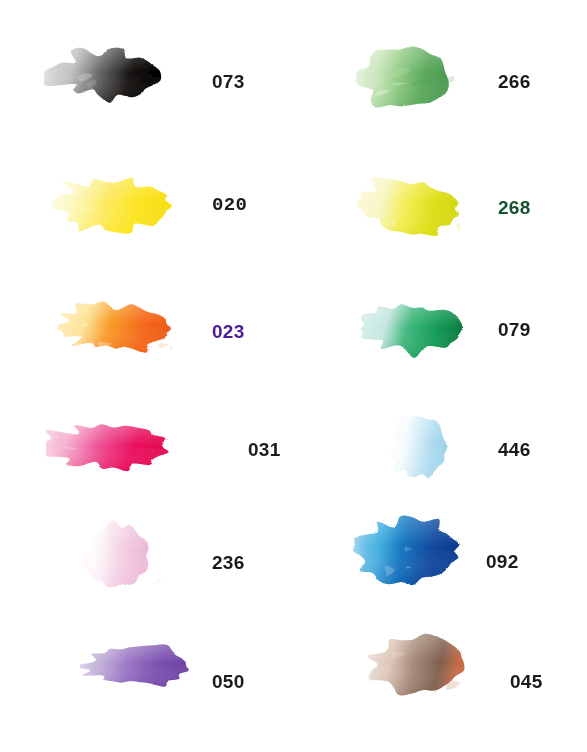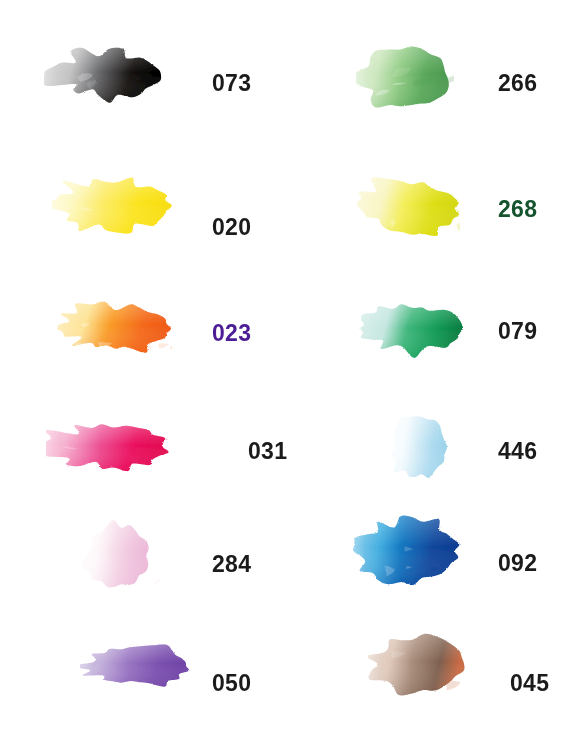--- a/index.html
+++ b/index.html
@@ -15,21 +15,21 @@
     position:absolute;
     inset:0;
     width:587px;height:752px;
   }
   .swatch-cell{position:absolute;}
   .swatch-art{position:absolute;left:0;top:0;}
   .swatch-label{
     position:absolute;
     font-family:"Liberation Sans", sans-serif;
     font-weight:700;
-    font-size:23px;
+    font-size:19px;
     letter-spacing:0.3px;
     color:#1b1b1b;
     white-space:nowrap;
     line-height:1;
   }
 </style>
 </head>
 <body>
 
 <div id="chart">
@@ -113,21 +113,21 @@
           <ellipse cx="77.5" cy="36.9" rx="9.9" ry="12.8" fill="#f8de12" opacity="0.15" clip-path="path('M 99.74 52.00 C 99.92 54.24, 96.73 56.57, 95.59 58.80 C 94.44 61.04, 94.05 63.26, 92.90 65.41 C 91.75 67.56, 90.24 69.61, 88.66 71.72 C 87.08 73.83, 86.68 77.47, 83.43 78.07 C 80.18 78.66, 72.06 73.86, 69.17 75.31 C 66.28 76.76, 68.42 84.85, 66.09 86.78 C 63.77 88.71, 58.70 87.40, 55.22 86.89 C 51.75 86.38, 47.98 85.52, 45.25 83.73 C 42.52 81.94, 42.50 76.00, 38.83 76.14 C 35.16 76.27, 26.15 84.84, 23.24 84.55 C 20.32 84.25, 23.18 76.56, 21.35 74.34 C 19.52 72.13, 13.41 73.13, 12.25 71.26 C 11.09 69.39, 15.19 65.28, 14.40 63.13 C 13.61 60.98, 12.03 60.20, 7.49 58.34 C 2.94 56.49, -12.02 54.24, -12.88 52.00 C -13.74 49.76, -0.91 47.15, 2.31 44.88 C 5.52 42.61, 3.79 39.91, 6.40 38.37 C 9.01 36.83, 17.47 38.67, 17.95 35.65 C 18.43 32.63, 7.30 21.61, 9.29 20.25 C 11.27 18.90, 25.69 27.86, 29.87 27.52 C 34.05 27.18, 31.77 19.16, 34.37 18.23 C 36.98 17.30, 42.15 21.28, 45.50 21.93 C 48.85 22.58, 50.94 23.12, 54.47 22.13 C 58.00 21.15, 64.09 15.05, 66.66 16.01 C 69.22 16.97, 67.39 25.95, 69.84 27.87 C 72.28 29.80, 78.26 26.80, 81.33 27.57 C 84.39 28.34, 85.94 30.78, 88.21 32.51 C 90.48 34.24, 93.88 35.81, 94.94 37.95 C 96.00 40.09, 93.76 43.01, 94.56 45.35 C 95.36 47.69, 99.57 49.76, 99.74 52.00 Z')"></ellipse>
           <ellipse cx="64.7" cy="47.4" rx="18.2" ry="8.2" fill="#f8de12" opacity="0.19" clip-path="path('M 99.74 52.00 C 99.92 54.24, 96.73 56.57, 95.59 58.80 C 94.44 61.04, 94.05 63.26, 92.90 65.41 C 91.75 67.56, 90.24 69.61, 88.66 71.72 C 87.08 73.83, 86.68 77.47, 83.43 78.07 C 80.18 78.66, 72.06 73.86, 69.17 75.31 C 66.28 76.76, 68.42 84.85, 66.09 86.78 C 63.77 88.71, 58.70 87.40, 55.22 86.89 C 51.75 86.38, 47.98 85.52, 45.25 83.73 C 42.52 81.94, 42.50 76.00, 38.83 76.14 C 35.16 76.27, 26.15 84.84, 23.24 84.55 C 20.32 84.25, 23.18 76.56, 21.35 74.34 C 19.52 72.13, 13.41 73.13, 12.25 71.26 C 11.09 69.39, 15.19 65.28, 14.40 63.13 C 13.61 60.98, 12.03 60.20, 7.49 58.34 C 2.94 56.49, -12.02 54.24, -12.88 52.00 C -13.74 49.76, -0.91 47.15, 2.31 44.88 C 5.52 42.61, 3.79 39.91, 6.40 38.37 C 9.01 36.83, 17.47 38.67, 17.95 35.65 C 18.43 32.63, 7.30 21.61, 9.29 20.25 C 11.27 18.90, 25.69 27.86, 29.87 27.52 C 34.05 27.18, 31.77 19.16, 34.37 18.23 C 36.98 17.30, 42.15 21.28, 45.50 21.93 C 48.85 22.58, 50.94 23.12, 54.47 22.13 C 58.00 21.15, 64.09 15.05, 66.66 16.01 C 69.22 16.97, 67.39 25.95, 69.84 27.87 C 72.28 29.80, 78.26 26.80, 81.33 27.57 C 84.39 28.34, 85.94 30.78, 88.21 32.51 C 90.48 34.24, 93.88 35.81, 94.94 37.95 C 96.00 40.09, 93.76 43.01, 94.56 45.35 C 95.36 47.69, 99.57 49.76, 99.74 52.00 Z')"></ellipse>
           <ellipse cx="89.1" cy="50.6" rx="15.5" ry="11.4" fill="#f8de12" opacity="0.08" clip-path="path('M 99.74 52.00 C 99.92 54.24, 96.73 56.57, 95.59 58.80 C 94.44 61.04, 94.05 63.26, 92.90 65.41 C 91.75 67.56, 90.24 69.61, 88.66 71.72 C 87.08 73.83, 86.68 77.47, 83.43 78.07 C 80.18 78.66, 72.06 73.86, 69.17 75.31 C 66.28 76.76, 68.42 84.85, 66.09 86.78 C 63.77 88.71, 58.70 87.40, 55.22 86.89 C 51.75 86.38, 47.98 85.52, 45.25 83.73 C 42.52 81.94, 42.50 76.00, 38.83 76.14 C 35.16 76.27, 26.15 84.84, 23.24 84.55 C 20.32 84.25, 23.18 76.56, 21.35 74.34 C 19.52 72.13, 13.41 73.13, 12.25 71.26 C 11.09 69.39, 15.19 65.28, 14.40 63.13 C 13.61 60.98, 12.03 60.20, 7.49 58.34 C 2.94 56.49, -12.02 54.24, -12.88 52.00 C -13.74 49.76, -0.91 47.15, 2.31 44.88 C 5.52 42.61, 3.79 39.91, 6.40 38.37 C 9.01 36.83, 17.47 38.67, 17.95 35.65 C 18.43 32.63, 7.30 21.61, 9.29 20.25 C 11.27 18.90, 25.69 27.86, 29.87 27.52 C 34.05 27.18, 31.77 19.16, 34.37 18.23 C 36.98 17.30, 42.15 21.28, 45.50 21.93 C 48.85 22.58, 50.94 23.12, 54.47 22.13 C 58.00 21.15, 64.09 15.05, 66.66 16.01 C 69.22 16.97, 67.39 25.95, 69.84 27.87 C 72.28 29.80, 78.26 26.80, 81.33 27.57 C 84.39 28.34, 85.94 30.78, 88.21 32.51 C 90.48 34.24, 93.88 35.81, 94.94 37.95 C 96.00 40.09, 93.76 43.01, 94.56 45.35 C 95.36 47.69, 99.57 49.76, 99.74 52.00 Z')"></ellipse>
           <ellipse cx="73.8" cy="65.3" rx="13.6" ry="7.8" fill="#f8de12" opacity="0.13" clip-path="path('M 99.74 52.00 C 99.92 54.24, 96.73 56.57, 95.59 58.80 C 94.44 61.04, 94.05 63.26, 92.90 65.41 C 91.75 67.56, 90.24 69.61, 88.66 71.72 C 87.08 73.83, 86.68 77.47, 83.43 78.07 C 80.18 78.66, 72.06 73.86, 69.17 75.31 C 66.28 76.76, 68.42 84.85, 66.09 86.78 C 63.77 88.71, 58.70 87.40, 55.22 86.89 C 51.75 86.38, 47.98 85.52, 45.25 83.73 C 42.52 81.94, 42.50 76.00, 38.83 76.14 C 35.16 76.27, 26.15 84.84, 23.24 84.55 C 20.32 84.25, 23.18 76.56, 21.35 74.34 C 19.52 72.13, 13.41 73.13, 12.25 71.26 C 11.09 69.39, 15.19 65.28, 14.40 63.13 C 13.61 60.98, 12.03 60.20, 7.49 58.34 C 2.94 56.49, -12.02 54.24, -12.88 52.00 C -13.74 49.76, -0.91 47.15, 2.31 44.88 C 5.52 42.61, 3.79 39.91, 6.40 38.37 C 9.01 36.83, 17.47 38.67, 17.95 35.65 C 18.43 32.63, 7.30 21.61, 9.29 20.25 C 11.27 18.90, 25.69 27.86, 29.87 27.52 C 34.05 27.18, 31.77 19.16, 34.37 18.23 C 36.98 17.30, 42.15 21.28, 45.50 21.93 C 48.85 22.58, 50.94 23.12, 54.47 22.13 C 58.00 21.15, 64.09 15.05, 66.66 16.01 C 69.22 16.97, 67.39 25.95, 69.84 27.87 C 72.28 29.80, 78.26 26.80, 81.33 27.57 C 84.39 28.34, 85.94 30.78, 88.21 32.51 C 90.48 34.24, 93.88 35.81, 94.94 37.95 C 96.00 40.09, 93.76 43.01, 94.56 45.35 C 95.36 47.69, 99.57 49.76, 99.74 52.00 Z')"></ellipse>
           <ellipse cx="29.2" cy="46.1" rx="14.4" ry="12.6" fill="#ffffff" opacity="0.20" clip-path="path('M 99.74 52.00 C 99.92 54.24, 96.73 56.57, 95.59 58.80 C 94.44 61.04, 94.05 63.26, 92.90 65.41 C 91.75 67.56, 90.24 69.61, 88.66 71.72 C 87.08 73.83, 86.68 77.47, 83.43 78.07 C 80.18 78.66, 72.06 73.86, 69.17 75.31 C 66.28 76.76, 68.42 84.85, 66.09 86.78 C 63.77 88.71, 58.70 87.40, 55.22 86.89 C 51.75 86.38, 47.98 85.52, 45.25 83.73 C 42.52 81.94, 42.50 76.00, 38.83 76.14 C 35.16 76.27, 26.15 84.84, 23.24 84.55 C 20.32 84.25, 23.18 76.56, 21.35 74.34 C 19.52 72.13, 13.41 73.13, 12.25 71.26 C 11.09 69.39, 15.19 65.28, 14.40 63.13 C 13.61 60.98, 12.03 60.20, 7.49 58.34 C 2.94 56.49, -12.02 54.24, -12.88 52.00 C -13.74 49.76, -0.91 47.15, 2.31 44.88 C 5.52 42.61, 3.79 39.91, 6.40 38.37 C 9.01 36.83, 17.47 38.67, 17.95 35.65 C 18.43 32.63, 7.30 21.61, 9.29 20.25 C 11.27 18.90, 25.69 27.86, 29.87 27.52 C 34.05 27.18, 31.77 19.16, 34.37 18.23 C 36.98 17.30, 42.15 21.28, 45.50 21.93 C 48.85 22.58, 50.94 23.12, 54.47 22.13 C 58.00 21.15, 64.09 15.05, 66.66 16.01 C 69.22 16.97, 67.39 25.95, 69.84 27.87 C 72.28 29.80, 78.26 26.80, 81.33 27.57 C 84.39 28.34, 85.94 30.78, 88.21 32.51 C 90.48 34.24, 93.88 35.81, 94.94 37.95 C 96.00 40.09, 93.76 43.01, 94.56 45.35 C 95.36 47.69, 99.57 49.76, 99.74 52.00 Z')"></ellipse>
           <ellipse cx="42.8" cy="55.5" rx="13.0" ry="9.8" fill="#ffffff" opacity="0.11" clip-path="path('M 99.74 52.00 C 99.92 54.24, 96.73 56.57, 95.59 58.80 C 94.44 61.04, 94.05 63.26, 92.90 65.41 C 91.75 67.56, 90.24 69.61, 88.66 71.72 C 87.08 73.83, 86.68 77.47, 83.43 78.07 C 80.18 78.66, 72.06 73.86, 69.17 75.31 C 66.28 76.76, 68.42 84.85, 66.09 86.78 C 63.77 88.71, 58.70 87.40, 55.22 86.89 C 51.75 86.38, 47.98 85.52, 45.25 83.73 C 42.52 81.94, 42.50 76.00, 38.83 76.14 C 35.16 76.27, 26.15 84.84, 23.24 84.55 C 20.32 84.25, 23.18 76.56, 21.35 74.34 C 19.52 72.13, 13.41 73.13, 12.25 71.26 C 11.09 69.39, 15.19 65.28, 14.40 63.13 C 13.61 60.98, 12.03 60.20, 7.49 58.34 C 2.94 56.49, -12.02 54.24, -12.88 52.00 C -13.74 49.76, -0.91 47.15, 2.31 44.88 C 5.52 42.61, 3.79 39.91, 6.40 38.37 C 9.01 36.83, 17.47 38.67, 17.95 35.65 C 18.43 32.63, 7.30 21.61, 9.29 20.25 C 11.27 18.90, 25.69 27.86, 29.87 27.52 C 34.05 27.18, 31.77 19.16, 34.37 18.23 C 36.98 17.30, 42.15 21.28, 45.50 21.93 C 48.85 22.58, 50.94 23.12, 54.47 22.13 C 58.00 21.15, 64.09 15.05, 66.66 16.01 C 69.22 16.97, 67.39 25.95, 69.84 27.87 C 72.28 29.80, 78.26 26.80, 81.33 27.57 C 84.39 28.34, 85.94 30.78, 88.21 32.51 C 90.48 34.24, 93.88 35.81, 94.94 37.95 C 96.00 40.09, 93.76 43.01, 94.56 45.35 C 95.36 47.69, 99.57 49.76, 99.74 52.00 Z')"></ellipse>
           <ellipse cx="38.9" cy="57.1" rx="10.9" ry="9.8" fill="#ffffff" opacity="0.25" clip-path="path('M 99.74 52.00 C 99.92 54.24, 96.73 56.57, 95.59 58.80 C 94.44 61.04, 94.05 63.26, 92.90 65.41 C 91.75 67.56, 90.24 69.61, 88.66 71.72 C 87.08 73.83, 86.68 77.47, 83.43 78.07 C 80.18 78.66, 72.06 73.86, 69.17 75.31 C 66.28 76.76, 68.42 84.85, 66.09 86.78 C 63.77 88.71, 58.70 87.40, 55.22 86.89 C 51.75 86.38, 47.98 85.52, 45.25 83.73 C 42.52 81.94, 42.50 76.00, 38.83 76.14 C 35.16 76.27, 26.15 84.84, 23.24 84.55 C 20.32 84.25, 23.18 76.56, 21.35 74.34 C 19.52 72.13, 13.41 73.13, 12.25 71.26 C 11.09 69.39, 15.19 65.28, 14.40 63.13 C 13.61 60.98, 12.03 60.20, 7.49 58.34 C 2.94 56.49, -12.02 54.24, -12.88 52.00 C -13.74 49.76, -0.91 47.15, 2.31 44.88 C 5.52 42.61, 3.79 39.91, 6.40 38.37 C 9.01 36.83, 17.47 38.67, 17.95 35.65 C 18.43 32.63, 7.30 21.61, 9.29 20.25 C 11.27 18.90, 25.69 27.86, 29.87 27.52 C 34.05 27.18, 31.77 19.16, 34.37 18.23 C 36.98 17.30, 42.15 21.28, 45.50 21.93 C 48.85 22.58, 50.94 23.12, 54.47 22.13 C 58.00 21.15, 64.09 15.05, 66.66 16.01 C 69.22 16.97, 67.39 25.95, 69.84 27.87 C 72.28 29.80, 78.26 26.80, 81.33 27.57 C 84.39 28.34, 85.94 30.78, 88.21 32.51 C 90.48 34.24, 93.88 35.81, 94.94 37.95 C 96.00 40.09, 93.76 43.01, 94.56 45.35 C 95.36 47.69, 99.57 49.76, 99.74 52.00 Z')"></ellipse>
         </g>
       </svg>
     </div>
-    <div class="swatch-label" style="left: 212px; top: 216px; color: rgb(27, 27, 27);">020</div>
+    <div class="swatch-label" style="left: 212px; top: 196px; color: rgb(27, 27, 27); font-family: Liberation Mono, monospace;">020</div>
     <div class="swatch-cell" style="left: 50px; top: 292px; width: 122px; height: 70px;">
       <svg class="swatch-art" width="122" height="70" viewBox="0 0 100 100" preserveAspectRatio="none">
         <defs>
           <linearGradient id="sw2-g" x1="0" x2="1" y1="0" y2="0.15">
             <stop offset="0" stop-color="#fde08a" stop-opacity="0.72"></stop>
             <stop offset="0.3" stop-color="#fde08a" stop-opacity="1"></stop>
             <stop offset="0.52" stop-color="#f99c28" stop-opacity="1"></stop>
             <stop offset="0.8" stop-color="#f4691a" stop-opacity="1"></stop>
             <stop offset="1" stop-color="#ef5b15" stop-opacity="1"></stop>
           </linearGradient>
@@ -245,21 +245,21 @@
           <ellipse cx="84.1" cy="71.9" rx="14.9" ry="10.5" fill="#ebb7d7" opacity="0.09" clip-path="path('M 80.28 50.00 C 80.21 53.51, 82.33 57.03, 82.25 60.44 C 82.17 63.84, 81.36 67.84, 79.82 70.44 C 78.27 73.04, 74.75 73.60, 72.99 76.04 C 71.24 78.48, 71.07 83.07, 69.30 85.08 C 67.52 87.09, 64.67 87.76, 62.32 88.11 C 59.98 88.47, 57.53 86.79, 55.23 87.20 C 52.92 87.60, 50.84 90.03, 48.48 90.56 C 46.12 91.08, 43.23 91.54, 41.07 90.36 C 38.90 89.18, 37.88 84.98, 35.49 83.48 C 33.10 81.98, 28.69 83.46, 26.73 81.35 C 24.77 79.23, 25.67 73.87, 23.74 70.77 C 21.80 67.66, 15.70 66.18, 15.13 62.72 C 14.56 59.26, 18.51 53.62, 20.32 50.00 C 22.13 46.38, 24.97 44.16, 25.98 41.02 C 27.00 37.89, 25.85 34.39, 26.41 31.19 C 26.96 28.00, 27.64 23.99, 29.30 21.85 C 30.97 19.71, 34.43 20.37, 36.40 18.35 C 38.36 16.34, 39.18 12.35, 41.10 9.78 C 43.02 7.21, 45.57 2.43, 47.92 2.94 C 50.27 3.46, 52.69 11.84, 55.22 12.86 C 57.75 13.89, 60.78 8.67, 63.08 9.10 C 65.38 9.53, 67.32 13.05, 69.03 15.46 C 70.74 17.87, 71.52 21.20, 73.34 23.54 C 75.15 25.88, 78.35 26.85, 79.91 29.49 C 81.47 32.13, 82.64 35.99, 82.70 39.41 C 82.76 42.82, 80.36 46.49, 80.28 50.00 Z')"></ellipse>
           <ellipse cx="77.0" cy="35.7" rx="15.6" ry="12.7" fill="#ebb7d7" opacity="0.14" clip-path="path('M 80.28 50.00 C 80.21 53.51, 82.33 57.03, 82.25 60.44 C 82.17 63.84, 81.36 67.84, 79.82 70.44 C 78.27 73.04, 74.75 73.60, 72.99 76.04 C 71.24 78.48, 71.07 83.07, 69.30 85.08 C 67.52 87.09, 64.67 87.76, 62.32 88.11 C 59.98 88.47, 57.53 86.79, 55.23 87.20 C 52.92 87.60, 50.84 90.03, 48.48 90.56 C 46.12 91.08, 43.23 91.54, 41.07 90.36 C 38.90 89.18, 37.88 84.98, 35.49 83.48 C 33.10 81.98, 28.69 83.46, 26.73 81.35 C 24.77 79.23, 25.67 73.87, 23.74 70.77 C 21.80 67.66, 15.70 66.18, 15.13 62.72 C 14.56 59.26, 18.51 53.62, 20.32 50.00 C 22.13 46.38, 24.97 44.16, 25.98 41.02 C 27.00 37.89, 25.85 34.39, 26.41 31.19 C 26.96 28.00, 27.64 23.99, 29.30 21.85 C 30.97 19.71, 34.43 20.37, 36.40 18.35 C 38.36 16.34, 39.18 12.35, 41.10 9.78 C 43.02 7.21, 45.57 2.43, 47.92 2.94 C 50.27 3.46, 52.69 11.84, 55.22 12.86 C 57.75 13.89, 60.78 8.67, 63.08 9.10 C 65.38 9.53, 67.32 13.05, 69.03 15.46 C 70.74 17.87, 71.52 21.20, 73.34 23.54 C 75.15 25.88, 78.35 26.85, 79.91 29.49 C 81.47 32.13, 82.64 35.99, 82.70 39.41 C 82.76 42.82, 80.36 46.49, 80.28 50.00 Z')"></ellipse>
           <ellipse cx="86.0" cy="48.5" rx="15.9" ry="14.6" fill="#ebb7d7" opacity="0.23" clip-path="path('M 80.28 50.00 C 80.21 53.51, 82.33 57.03, 82.25 60.44 C 82.17 63.84, 81.36 67.84, 79.82 70.44 C 78.27 73.04, 74.75 73.60, 72.99 76.04 C 71.24 78.48, 71.07 83.07, 69.30 85.08 C 67.52 87.09, 64.67 87.76, 62.32 88.11 C 59.98 88.47, 57.53 86.79, 55.23 87.20 C 52.92 87.60, 50.84 90.03, 48.48 90.56 C 46.12 91.08, 43.23 91.54, 41.07 90.36 C 38.90 89.18, 37.88 84.98, 35.49 83.48 C 33.10 81.98, 28.69 83.46, 26.73 81.35 C 24.77 79.23, 25.67 73.87, 23.74 70.77 C 21.80 67.66, 15.70 66.18, 15.13 62.72 C 14.56 59.26, 18.51 53.62, 20.32 50.00 C 22.13 46.38, 24.97 44.16, 25.98 41.02 C 27.00 37.89, 25.85 34.39, 26.41 31.19 C 26.96 28.00, 27.64 23.99, 29.30 21.85 C 30.97 19.71, 34.43 20.37, 36.40 18.35 C 38.36 16.34, 39.18 12.35, 41.10 9.78 C 43.02 7.21, 45.57 2.43, 47.92 2.94 C 50.27 3.46, 52.69 11.84, 55.22 12.86 C 57.75 13.89, 60.78 8.67, 63.08 9.10 C 65.38 9.53, 67.32 13.05, 69.03 15.46 C 70.74 17.87, 71.52 21.20, 73.34 23.54 C 75.15 25.88, 78.35 26.85, 79.91 29.49 C 81.47 32.13, 82.64 35.99, 82.70 39.41 C 82.76 42.82, 80.36 46.49, 80.28 50.00 Z')"></ellipse>
           <ellipse cx="79.0" cy="75.0" rx="17.4" ry="15.0" fill="#ebb7d7" opacity="0.14" clip-path="path('M 80.28 50.00 C 80.21 53.51, 82.33 57.03, 82.25 60.44 C 82.17 63.84, 81.36 67.84, 79.82 70.44 C 78.27 73.04, 74.75 73.60, 72.99 76.04 C 71.24 78.48, 71.07 83.07, 69.30 85.08 C 67.52 87.09, 64.67 87.76, 62.32 88.11 C 59.98 88.47, 57.53 86.79, 55.23 87.20 C 52.92 87.60, 50.84 90.03, 48.48 90.56 C 46.12 91.08, 43.23 91.54, 41.07 90.36 C 38.90 89.18, 37.88 84.98, 35.49 83.48 C 33.10 81.98, 28.69 83.46, 26.73 81.35 C 24.77 79.23, 25.67 73.87, 23.74 70.77 C 21.80 67.66, 15.70 66.18, 15.13 62.72 C 14.56 59.26, 18.51 53.62, 20.32 50.00 C 22.13 46.38, 24.97 44.16, 25.98 41.02 C 27.00 37.89, 25.85 34.39, 26.41 31.19 C 26.96 28.00, 27.64 23.99, 29.30 21.85 C 30.97 19.71, 34.43 20.37, 36.40 18.35 C 38.36 16.34, 39.18 12.35, 41.10 9.78 C 43.02 7.21, 45.57 2.43, 47.92 2.94 C 50.27 3.46, 52.69 11.84, 55.22 12.86 C 57.75 13.89, 60.78 8.67, 63.08 9.10 C 65.38 9.53, 67.32 13.05, 69.03 15.46 C 70.74 17.87, 71.52 21.20, 73.34 23.54 C 75.15 25.88, 78.35 26.85, 79.91 29.49 C 81.47 32.13, 82.64 35.99, 82.70 39.41 C 82.76 42.82, 80.36 46.49, 80.28 50.00 Z')"></ellipse>
           <ellipse cx="21.2" cy="70.7" rx="8.3" ry="8.0" fill="#ffffff" opacity="0.20" clip-path="path('M 80.28 50.00 C 80.21 53.51, 82.33 57.03, 82.25 60.44 C 82.17 63.84, 81.36 67.84, 79.82 70.44 C 78.27 73.04, 74.75 73.60, 72.99 76.04 C 71.24 78.48, 71.07 83.07, 69.30 85.08 C 67.52 87.09, 64.67 87.76, 62.32 88.11 C 59.98 88.47, 57.53 86.79, 55.23 87.20 C 52.92 87.60, 50.84 90.03, 48.48 90.56 C 46.12 91.08, 43.23 91.54, 41.07 90.36 C 38.90 89.18, 37.88 84.98, 35.49 83.48 C 33.10 81.98, 28.69 83.46, 26.73 81.35 C 24.77 79.23, 25.67 73.87, 23.74 70.77 C 21.80 67.66, 15.70 66.18, 15.13 62.72 C 14.56 59.26, 18.51 53.62, 20.32 50.00 C 22.13 46.38, 24.97 44.16, 25.98 41.02 C 27.00 37.89, 25.85 34.39, 26.41 31.19 C 26.96 28.00, 27.64 23.99, 29.30 21.85 C 30.97 19.71, 34.43 20.37, 36.40 18.35 C 38.36 16.34, 39.18 12.35, 41.10 9.78 C 43.02 7.21, 45.57 2.43, 47.92 2.94 C 50.27 3.46, 52.69 11.84, 55.22 12.86 C 57.75 13.89, 60.78 8.67, 63.08 9.10 C 65.38 9.53, 67.32 13.05, 69.03 15.46 C 70.74 17.87, 71.52 21.20, 73.34 23.54 C 75.15 25.88, 78.35 26.85, 79.91 29.49 C 81.47 32.13, 82.64 35.99, 82.70 39.41 C 82.76 42.82, 80.36 46.49, 80.28 50.00 Z')"></ellipse>
           <ellipse cx="16.2" cy="49.8" rx="11.8" ry="14.8" fill="#ffffff" opacity="0.18" clip-path="path('M 80.28 50.00 C 80.21 53.51, 82.33 57.03, 82.25 60.44 C 82.17 63.84, 81.36 67.84, 79.82 70.44 C 78.27 73.04, 74.75 73.60, 72.99 76.04 C 71.24 78.48, 71.07 83.07, 69.30 85.08 C 67.52 87.09, 64.67 87.76, 62.32 88.11 C 59.98 88.47, 57.53 86.79, 55.23 87.20 C 52.92 87.60, 50.84 90.03, 48.48 90.56 C 46.12 91.08, 43.23 91.54, 41.07 90.36 C 38.90 89.18, 37.88 84.98, 35.49 83.48 C 33.10 81.98, 28.69 83.46, 26.73 81.35 C 24.77 79.23, 25.67 73.87, 23.74 70.77 C 21.80 67.66, 15.70 66.18, 15.13 62.72 C 14.56 59.26, 18.51 53.62, 20.32 50.00 C 22.13 46.38, 24.97 44.16, 25.98 41.02 C 27.00 37.89, 25.85 34.39, 26.41 31.19 C 26.96 28.00, 27.64 23.99, 29.30 21.85 C 30.97 19.71, 34.43 20.37, 36.40 18.35 C 38.36 16.34, 39.18 12.35, 41.10 9.78 C 43.02 7.21, 45.57 2.43, 47.92 2.94 C 50.27 3.46, 52.69 11.84, 55.22 12.86 C 57.75 13.89, 60.78 8.67, 63.08 9.10 C 65.38 9.53, 67.32 13.05, 69.03 15.46 C 70.74 17.87, 71.52 21.20, 73.34 23.54 C 75.15 25.88, 78.35 26.85, 79.91 29.49 C 81.47 32.13, 82.64 35.99, 82.70 39.41 C 82.76 42.82, 80.36 46.49, 80.28 50.00 Z')"></ellipse>
           <ellipse cx="19.8" cy="67.8" rx="12.5" ry="7.5" fill="#ffffff" opacity="0.11" clip-path="path('M 80.28 50.00 C 80.21 53.51, 82.33 57.03, 82.25 60.44 C 82.17 63.84, 81.36 67.84, 79.82 70.44 C 78.27 73.04, 74.75 73.60, 72.99 76.04 C 71.24 78.48, 71.07 83.07, 69.30 85.08 C 67.52 87.09, 64.67 87.76, 62.32 88.11 C 59.98 88.47, 57.53 86.79, 55.23 87.20 C 52.92 87.60, 50.84 90.03, 48.48 90.56 C 46.12 91.08, 43.23 91.54, 41.07 90.36 C 38.90 89.18, 37.88 84.98, 35.49 83.48 C 33.10 81.98, 28.69 83.46, 26.73 81.35 C 24.77 79.23, 25.67 73.87, 23.74 70.77 C 21.80 67.66, 15.70 66.18, 15.13 62.72 C 14.56 59.26, 18.51 53.62, 20.32 50.00 C 22.13 46.38, 24.97 44.16, 25.98 41.02 C 27.00 37.89, 25.85 34.39, 26.41 31.19 C 26.96 28.00, 27.64 23.99, 29.30 21.85 C 30.97 19.71, 34.43 20.37, 36.40 18.35 C 38.36 16.34, 39.18 12.35, 41.10 9.78 C 43.02 7.21, 45.57 2.43, 47.92 2.94 C 50.27 3.46, 52.69 11.84, 55.22 12.86 C 57.75 13.89, 60.78 8.67, 63.08 9.10 C 65.38 9.53, 67.32 13.05, 69.03 15.46 C 70.74 17.87, 71.52 21.20, 73.34 23.54 C 75.15 25.88, 78.35 26.85, 79.91 29.49 C 81.47 32.13, 82.64 35.99, 82.70 39.41 C 82.76 42.82, 80.36 46.49, 80.28 50.00 Z')"></ellipse>
         </g>
       </svg>
     </div>
-    <div class="swatch-label" style="left: 212px; top: 553px; color: rgb(27, 27, 27);">284</div>
+    <div class="swatch-label" style="left: 212px; top: 553px; color: rgb(27, 27, 27);">236</div>
     <div class="swatch-cell" style="left: 80px; top: 634px; width: 110px; height: 62px;">
       <svg class="swatch-art" width="110" height="62" viewBox="0 0 100 100" preserveAspectRatio="none">
         <defs>
           <linearGradient id="sw5-g" x1="0" x2="1" y1="0" y2="0.15">
             <stop offset="0" stop-color="#b9a4d4" stop-opacity="0.72"></stop>
             <stop offset="0.3" stop-color="#b9a4d4" stop-opacity="1"></stop>
             <stop offset="0.52" stop-color="#9c79c4" stop-opacity="1"></stop>
             <stop offset="0.8" stop-color="#7a4fae" stop-opacity="1"></stop>
             <stop offset="1" stop-color="#6f43a6" stop-opacity="1"></stop>
           </linearGradient>
@@ -509,21 +509,21 @@
           <ellipse cx="63.3" cy="31.7" rx="10.6" ry="14.6" fill="#0c3d92" opacity="0.22" clip-path="path('M 93.40 50.00 C 93.23 52.76, 97.05 55.69, 96.58 58.18 C 96.10 60.66, 92.20 62.61, 90.55 64.91 C 88.89 67.21, 88.18 69.69, 86.63 71.99 C 85.09 74.29, 83.61 76.95, 81.29 78.71 C 78.98 80.47, 75.70 81.58, 72.74 82.54 C 69.79 83.50, 66.42 82.60, 63.55 84.45 C 60.69 86.31, 58.65 92.79, 55.55 93.65 C 52.46 94.51, 48.68 89.77, 44.96 89.61 C 41.24 89.45, 36.73 93.05, 33.21 92.68 C 29.69 92.32, 26.21 89.80, 23.85 87.42 C 21.49 85.04, 21.85 80.33, 19.06 78.39 C 16.26 76.45, 8.27 78.16, 7.08 75.76 C 5.88 73.37, 11.62 67.10, 11.90 64.01 C 12.17 60.93, 10.50 59.58, 8.73 57.25 C 6.96 54.91, 2.37 52.61, 1.27 50.00 C 0.18 47.39, 1.81 44.46, 2.16 41.60 C 2.50 38.74, 1.32 35.01, 3.35 32.84 C 5.38 30.68, 10.98 29.79, 14.36 28.61 C 17.73 27.43, 22.03 28.47, 23.60 25.78 C 25.16 23.08, 21.34 13.45, 23.75 12.45 C 26.17 11.44, 34.66 20.91, 38.09 19.72 C 41.52 18.53, 41.41 7.44, 44.31 5.30 C 47.21 3.16, 52.07 5.71, 55.48 6.90 C 58.89 8.10, 60.89 12.12, 64.77 12.45 C 68.64 12.78, 76.28 7.14, 78.74 8.88 C 81.20 10.63, 78.26 19.69, 79.53 22.91 C 80.79 26.13, 84.27 26.25, 86.34 28.19 C 88.40 30.14, 90.03 32.34, 91.91 34.59 C 93.79 36.83, 97.35 39.07, 97.60 41.64 C 97.85 44.21, 93.57 47.24, 93.40 50.00 Z')"></ellipse>
           <ellipse cx="74.0" cy="69.9" rx="14.4" ry="6.9" fill="#0c3d92" opacity="0.14" clip-path="path('M 93.40 50.00 C 93.23 52.76, 97.05 55.69, 96.58 58.18 C 96.10 60.66, 92.20 62.61, 90.55 64.91 C 88.89 67.21, 88.18 69.69, 86.63 71.99 C 85.09 74.29, 83.61 76.95, 81.29 78.71 C 78.98 80.47, 75.70 81.58, 72.74 82.54 C 69.79 83.50, 66.42 82.60, 63.55 84.45 C 60.69 86.31, 58.65 92.79, 55.55 93.65 C 52.46 94.51, 48.68 89.77, 44.96 89.61 C 41.24 89.45, 36.73 93.05, 33.21 92.68 C 29.69 92.32, 26.21 89.80, 23.85 87.42 C 21.49 85.04, 21.85 80.33, 19.06 78.39 C 16.26 76.45, 8.27 78.16, 7.08 75.76 C 5.88 73.37, 11.62 67.10, 11.90 64.01 C 12.17 60.93, 10.50 59.58, 8.73 57.25 C 6.96 54.91, 2.37 52.61, 1.27 50.00 C 0.18 47.39, 1.81 44.46, 2.16 41.60 C 2.50 38.74, 1.32 35.01, 3.35 32.84 C 5.38 30.68, 10.98 29.79, 14.36 28.61 C 17.73 27.43, 22.03 28.47, 23.60 25.78 C 25.16 23.08, 21.34 13.45, 23.75 12.45 C 26.17 11.44, 34.66 20.91, 38.09 19.72 C 41.52 18.53, 41.41 7.44, 44.31 5.30 C 47.21 3.16, 52.07 5.71, 55.48 6.90 C 58.89 8.10, 60.89 12.12, 64.77 12.45 C 68.64 12.78, 76.28 7.14, 78.74 8.88 C 81.20 10.63, 78.26 19.69, 79.53 22.91 C 80.79 26.13, 84.27 26.25, 86.34 28.19 C 88.40 30.14, 90.03 32.34, 91.91 34.59 C 93.79 36.83, 97.35 39.07, 97.60 41.64 C 97.85 44.21, 93.57 47.24, 93.40 50.00 Z')"></ellipse>
           <ellipse cx="81.6" cy="40.4" rx="6.4" ry="9.8" fill="#0c3d92" opacity="0.07" clip-path="path('M 93.40 50.00 C 93.23 52.76, 97.05 55.69, 96.58 58.18 C 96.10 60.66, 92.20 62.61, 90.55 64.91 C 88.89 67.21, 88.18 69.69, 86.63 71.99 C 85.09 74.29, 83.61 76.95, 81.29 78.71 C 78.98 80.47, 75.70 81.58, 72.74 82.54 C 69.79 83.50, 66.42 82.60, 63.55 84.45 C 60.69 86.31, 58.65 92.79, 55.55 93.65 C 52.46 94.51, 48.68 89.77, 44.96 89.61 C 41.24 89.45, 36.73 93.05, 33.21 92.68 C 29.69 92.32, 26.21 89.80, 23.85 87.42 C 21.49 85.04, 21.85 80.33, 19.06 78.39 C 16.26 76.45, 8.27 78.16, 7.08 75.76 C 5.88 73.37, 11.62 67.10, 11.90 64.01 C 12.17 60.93, 10.50 59.58, 8.73 57.25 C 6.96 54.91, 2.37 52.61, 1.27 50.00 C 0.18 47.39, 1.81 44.46, 2.16 41.60 C 2.50 38.74, 1.32 35.01, 3.35 32.84 C 5.38 30.68, 10.98 29.79, 14.36 28.61 C 17.73 27.43, 22.03 28.47, 23.60 25.78 C 25.16 23.08, 21.34 13.45, 23.75 12.45 C 26.17 11.44, 34.66 20.91, 38.09 19.72 C 41.52 18.53, 41.41 7.44, 44.31 5.30 C 47.21 3.16, 52.07 5.71, 55.48 6.90 C 58.89 8.10, 60.89 12.12, 64.77 12.45 C 68.64 12.78, 76.28 7.14, 78.74 8.88 C 81.20 10.63, 78.26 19.69, 79.53 22.91 C 80.79 26.13, 84.27 26.25, 86.34 28.19 C 88.40 30.14, 90.03 32.34, 91.91 34.59 C 93.79 36.83, 97.35 39.07, 97.60 41.64 C 97.85 44.21, 93.57 47.24, 93.40 50.00 Z')"></ellipse>
           <ellipse cx="65.1" cy="67.8" rx="16.1" ry="10.4" fill="#0c3d92" opacity="0.19" clip-path="path('M 93.40 50.00 C 93.23 52.76, 97.05 55.69, 96.58 58.18 C 96.10 60.66, 92.20 62.61, 90.55 64.91 C 88.89 67.21, 88.18 69.69, 86.63 71.99 C 85.09 74.29, 83.61 76.95, 81.29 78.71 C 78.98 80.47, 75.70 81.58, 72.74 82.54 C 69.79 83.50, 66.42 82.60, 63.55 84.45 C 60.69 86.31, 58.65 92.79, 55.55 93.65 C 52.46 94.51, 48.68 89.77, 44.96 89.61 C 41.24 89.45, 36.73 93.05, 33.21 92.68 C 29.69 92.32, 26.21 89.80, 23.85 87.42 C 21.49 85.04, 21.85 80.33, 19.06 78.39 C 16.26 76.45, 8.27 78.16, 7.08 75.76 C 5.88 73.37, 11.62 67.10, 11.90 64.01 C 12.17 60.93, 10.50 59.58, 8.73 57.25 C 6.96 54.91, 2.37 52.61, 1.27 50.00 C 0.18 47.39, 1.81 44.46, 2.16 41.60 C 2.50 38.74, 1.32 35.01, 3.35 32.84 C 5.38 30.68, 10.98 29.79, 14.36 28.61 C 17.73 27.43, 22.03 28.47, 23.60 25.78 C 25.16 23.08, 21.34 13.45, 23.75 12.45 C 26.17 11.44, 34.66 20.91, 38.09 19.72 C 41.52 18.53, 41.41 7.44, 44.31 5.30 C 47.21 3.16, 52.07 5.71, 55.48 6.90 C 58.89 8.10, 60.89 12.12, 64.77 12.45 C 68.64 12.78, 76.28 7.14, 78.74 8.88 C 81.20 10.63, 78.26 19.69, 79.53 22.91 C 80.79 26.13, 84.27 26.25, 86.34 28.19 C 88.40 30.14, 90.03 32.34, 91.91 34.59 C 93.79 36.83, 97.35 39.07, 97.60 41.64 C 97.85 44.21, 93.57 47.24, 93.40 50.00 Z')"></ellipse>
           <ellipse cx="42.9" cy="65.3" rx="16.4" ry="8.2" fill="#ffffff" opacity="0.26" clip-path="path('M 93.40 50.00 C 93.23 52.76, 97.05 55.69, 96.58 58.18 C 96.10 60.66, 92.20 62.61, 90.55 64.91 C 88.89 67.21, 88.18 69.69, 86.63 71.99 C 85.09 74.29, 83.61 76.95, 81.29 78.71 C 78.98 80.47, 75.70 81.58, 72.74 82.54 C 69.79 83.50, 66.42 82.60, 63.55 84.45 C 60.69 86.31, 58.65 92.79, 55.55 93.65 C 52.46 94.51, 48.68 89.77, 44.96 89.61 C 41.24 89.45, 36.73 93.05, 33.21 92.68 C 29.69 92.32, 26.21 89.80, 23.85 87.42 C 21.49 85.04, 21.85 80.33, 19.06 78.39 C 16.26 76.45, 8.27 78.16, 7.08 75.76 C 5.88 73.37, 11.62 67.10, 11.90 64.01 C 12.17 60.93, 10.50 59.58, 8.73 57.25 C 6.96 54.91, 2.37 52.61, 1.27 50.00 C 0.18 47.39, 1.81 44.46, 2.16 41.60 C 2.50 38.74, 1.32 35.01, 3.35 32.84 C 5.38 30.68, 10.98 29.79, 14.36 28.61 C 17.73 27.43, 22.03 28.47, 23.60 25.78 C 25.16 23.08, 21.34 13.45, 23.75 12.45 C 26.17 11.44, 34.66 20.91, 38.09 19.72 C 41.52 18.53, 41.41 7.44, 44.31 5.30 C 47.21 3.16, 52.07 5.71, 55.48 6.90 C 58.89 8.10, 60.89 12.12, 64.77 12.45 C 68.64 12.78, 76.28 7.14, 78.74 8.88 C 81.20 10.63, 78.26 19.69, 79.53 22.91 C 80.79 26.13, 84.27 26.25, 86.34 28.19 C 88.40 30.14, 90.03 32.34, 91.91 34.59 C 93.79 36.83, 97.35 39.07, 97.60 41.64 C 97.85 44.21, 93.57 47.24, 93.40 50.00 Z')"></ellipse>
           <ellipse cx="41.8" cy="41.6" rx="17.1" ry="9.8" fill="#ffffff" opacity="0.20" clip-path="path('M 93.40 50.00 C 93.23 52.76, 97.05 55.69, 96.58 58.18 C 96.10 60.66, 92.20 62.61, 90.55 64.91 C 88.89 67.21, 88.18 69.69, 86.63 71.99 C 85.09 74.29, 83.61 76.95, 81.29 78.71 C 78.98 80.47, 75.70 81.58, 72.74 82.54 C 69.79 83.50, 66.42 82.60, 63.55 84.45 C 60.69 86.31, 58.65 92.79, 55.55 93.65 C 52.46 94.51, 48.68 89.77, 44.96 89.61 C 41.24 89.45, 36.73 93.05, 33.21 92.68 C 29.69 92.32, 26.21 89.80, 23.85 87.42 C 21.49 85.04, 21.85 80.33, 19.06 78.39 C 16.26 76.45, 8.27 78.16, 7.08 75.76 C 5.88 73.37, 11.62 67.10, 11.90 64.01 C 12.17 60.93, 10.50 59.58, 8.73 57.25 C 6.96 54.91, 2.37 52.61, 1.27 50.00 C 0.18 47.39, 1.81 44.46, 2.16 41.60 C 2.50 38.74, 1.32 35.01, 3.35 32.84 C 5.38 30.68, 10.98 29.79, 14.36 28.61 C 17.73 27.43, 22.03 28.47, 23.60 25.78 C 25.16 23.08, 21.34 13.45, 23.75 12.45 C 26.17 11.44, 34.66 20.91, 38.09 19.72 C 41.52 18.53, 41.41 7.44, 44.31 5.30 C 47.21 3.16, 52.07 5.71, 55.48 6.90 C 58.89 8.10, 60.89 12.12, 64.77 12.45 C 68.64 12.78, 76.28 7.14, 78.74 8.88 C 81.20 10.63, 78.26 19.69, 79.53 22.91 C 80.79 26.13, 84.27 26.25, 86.34 28.19 C 88.40 30.14, 90.03 32.34, 91.91 34.59 C 93.79 36.83, 97.35 39.07, 97.60 41.64 C 97.85 44.21, 93.57 47.24, 93.40 50.00 Z')"></ellipse>
           <ellipse cx="23.5" cy="70.2" rx="16.3" ry="13.7" fill="#ffffff" opacity="0.21" clip-path="path('M 93.40 50.00 C 93.23 52.76, 97.05 55.69, 96.58 58.18 C 96.10 60.66, 92.20 62.61, 90.55 64.91 C 88.89 67.21, 88.18 69.69, 86.63 71.99 C 85.09 74.29, 83.61 76.95, 81.29 78.71 C 78.98 80.47, 75.70 81.58, 72.74 82.54 C 69.79 83.50, 66.42 82.60, 63.55 84.45 C 60.69 86.31, 58.65 92.79, 55.55 93.65 C 52.46 94.51, 48.68 89.77, 44.96 89.61 C 41.24 89.45, 36.73 93.05, 33.21 92.68 C 29.69 92.32, 26.21 89.80, 23.85 87.42 C 21.49 85.04, 21.85 80.33, 19.06 78.39 C 16.26 76.45, 8.27 78.16, 7.08 75.76 C 5.88 73.37, 11.62 67.10, 11.90 64.01 C 12.17 60.93, 10.50 59.58, 8.73 57.25 C 6.96 54.91, 2.37 52.61, 1.27 50.00 C 0.18 47.39, 1.81 44.46, 2.16 41.60 C 2.50 38.74, 1.32 35.01, 3.35 32.84 C 5.38 30.68, 10.98 29.79, 14.36 28.61 C 17.73 27.43, 22.03 28.47, 23.60 25.78 C 25.16 23.08, 21.34 13.45, 23.75 12.45 C 26.17 11.44, 34.66 20.91, 38.09 19.72 C 41.52 18.53, 41.41 7.44, 44.31 5.30 C 47.21 3.16, 52.07 5.71, 55.48 6.90 C 58.89 8.10, 60.89 12.12, 64.77 12.45 C 68.64 12.78, 76.28 7.14, 78.74 8.88 C 81.20 10.63, 78.26 19.69, 79.53 22.91 C 80.79 26.13, 84.27 26.25, 86.34 28.19 C 88.40 30.14, 90.03 32.34, 91.91 34.59 C 93.79 36.83, 97.35 39.07, 97.60 41.64 C 97.85 44.21, 93.57 47.24, 93.40 50.00 Z')"></ellipse>
         </g>
       </svg>
     </div>
-    <div class="swatch-label" style="left: 498px; top: 552px; color: rgb(27, 27, 27);">092</div>
+    <div class="swatch-label" style="left: 486px; top: 552px; color: rgb(27, 27, 27);">092</div>
     <div class="swatch-cell" style="left: 368px; top: 628px; width: 100px; height: 72px;">
       <svg class="swatch-art" width="100" height="72" viewBox="0 0 100 100" preserveAspectRatio="none">
         <defs>
           <linearGradient id="sw11-g" x1="0" x2="1" y1="0" y2="0.15">
             <stop offset="0" stop-color="#d9bfae" stop-opacity="0.72"></stop>
             <stop offset="0.3" stop-color="#d9bfae" stop-opacity="1"></stop>
             <stop offset="0.52" stop-color="#a98d7c" stop-opacity="1"></stop>
             <stop offset="0.8" stop-color="#7e5f4e" stop-opacity="1"></stop>
             <stop offset="1" stop-color="#c96a43" stop-opacity="1"></stop>
           </linearGradient>

